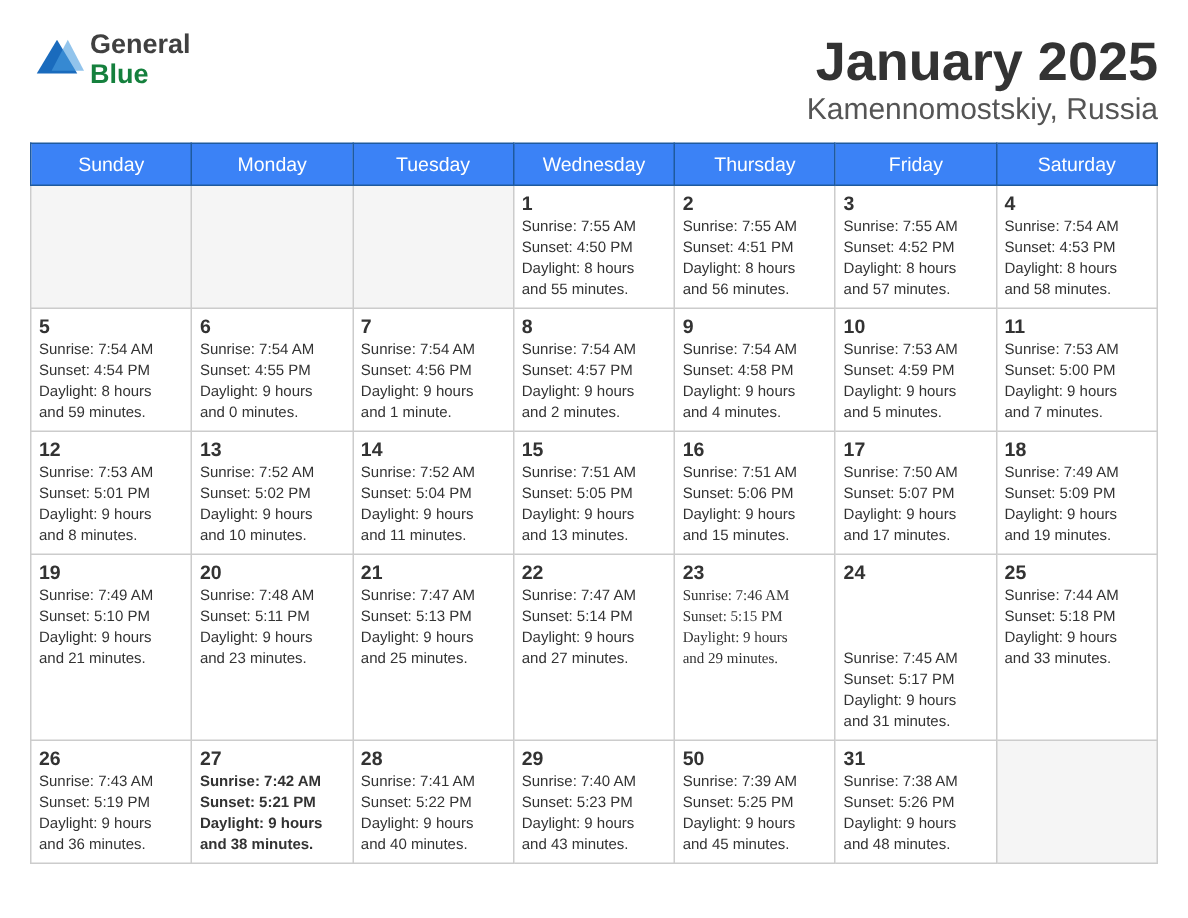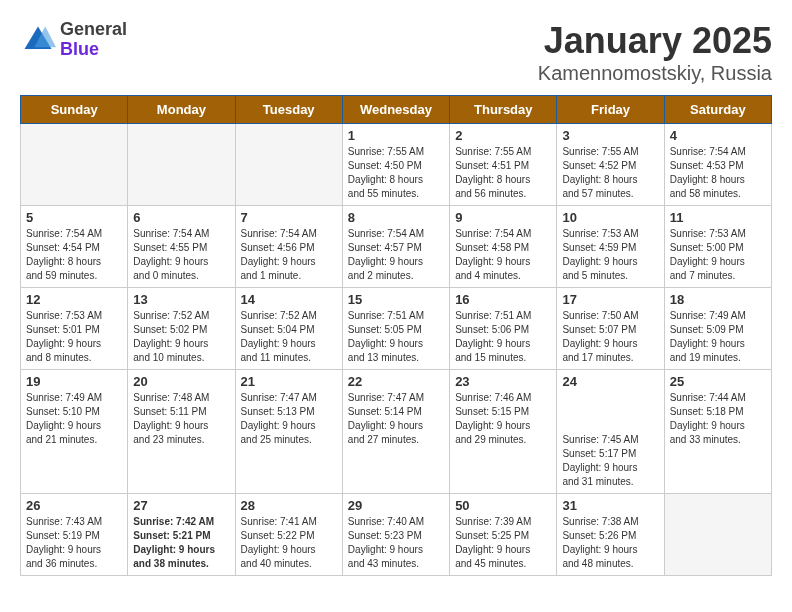--- a/index.html
+++ b/index.html
@@ -27,21 +27,21 @@
       line-height: 1.1;
     }
     .logo-general {
       font-size: 18px;
       font-weight: bold;
       color: #404040;
     }
     .logo-blue {
       font-size: 18px;
       font-weight: bold;
-      color: #6d28d9;
+      color: #15803d;
     }
     .logo-icon {
       width: 36px;
       height: 36px;
     }
     .title-block {
       text-align: right;
     }
     .calendar-title {
       font-size: 36px;
@@ -51,26 +51,26 @@
     .calendar-subtitle {
       font-size: 20px;
       color: #555;
     }
     table {
       width: 100%;
       border-collapse: collapse;
       table-layout: fixed;
     }
     th {
-      background-color: #a16207;
+      background-color: #3b82f6;
       color: white;
       text-align: center;
       padding: 6px 4px;
       font-size: 13px;
-      font-weight: bold;
+      font-weight: normal;
       border: 1px solid #1e5a9e;
     }
     td {
       border: 1px solid #ccc;
       vertical-align: top;
       padding: 4px 5px;
       height: 80px;
       background: #fff;
     }
     td.empty {
@@ -280,21 +280,21 @@
         </td>
         <td>
           <div class="day-number">22</div>
           <div class="day-info" style="white-space: pre-line;">Sunrise: 7:47 AM
 Sunset: 5:14 PM
 Daylight: 9 hours
 and 27 minutes.</div>
         </td>
         <td>
           <div class="day-number">23</div>
-          <div class="day-info" style="white-space: pre-line;">Sunrise: 7:46 AM
+          <div class="day-info" style="white-space: pre-line; font-family: Liberation Serif, serif;">Sunrise: 7:46 AM
 Sunset: 5:15 PM
 Daylight: 9 hours
 and 29 minutes.</div>
         </td>
         <td>
           <div class="day-number">24</div>
           <div class="day-info" style="white-space: pre-line; margin-top: 44px;">Sunrise: 7:45 AM
 Sunset: 5:17 PM
 Daylight: 9 hours
 and 31 minutes.</div>

